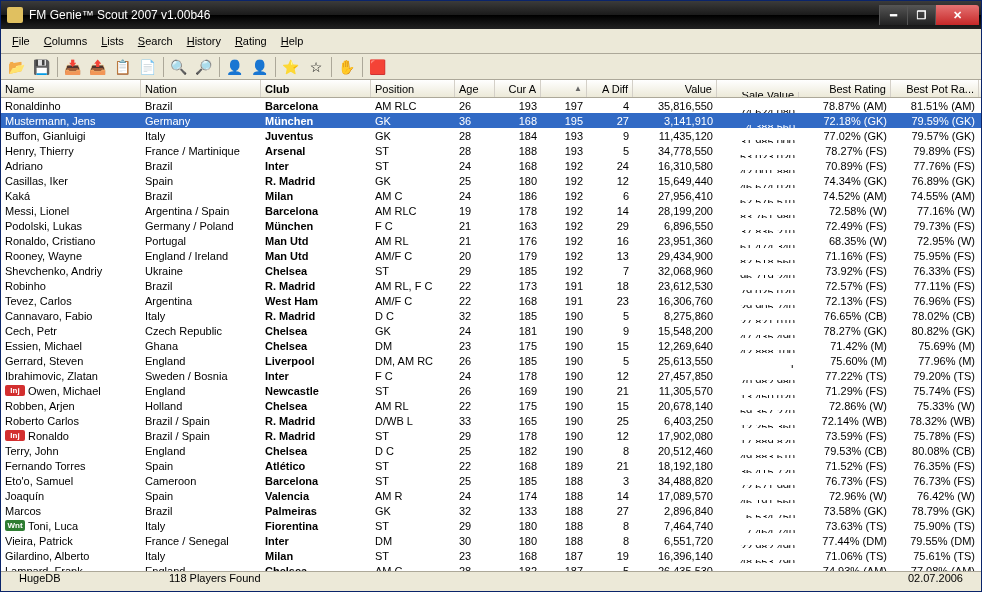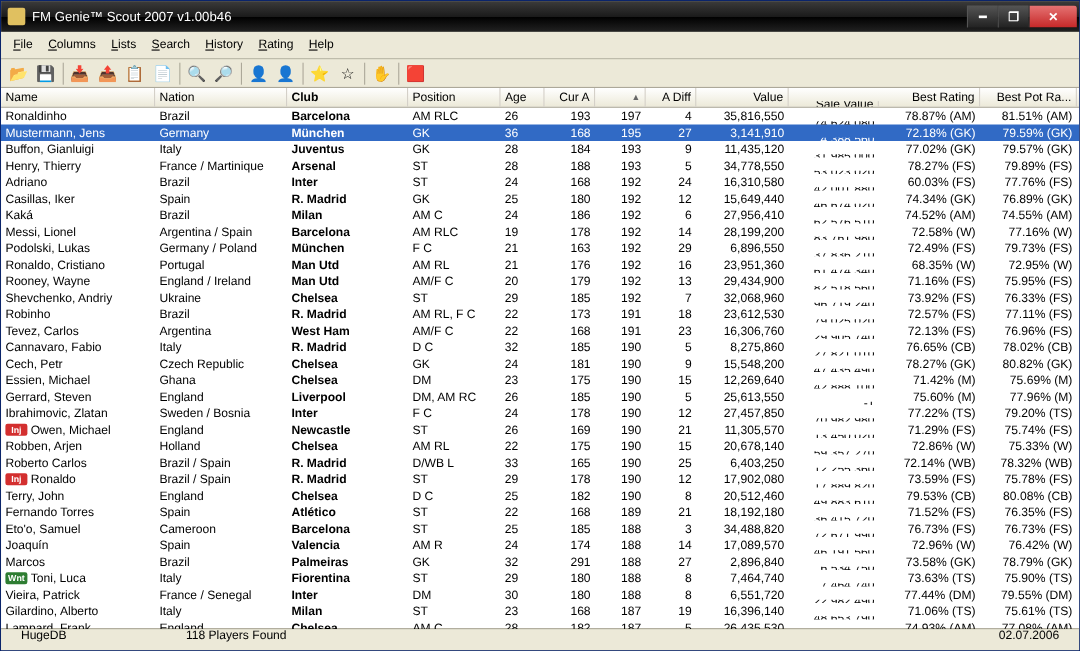--- a/index.html
+++ b/index.html
@@ -313,21 +313,21 @@
           <div class="cell c-adiff">
             <span>24</span>
           </div>
           <div class="cell c-val">
             <span>16,310,580</span>
           </div>
           <div class="cell c-sval">
             <span>42,001,880</span>
           </div>
           <div class="cell c-brat">
-            <span>60.03% (FS)</span>
+            <span>70.89% (FS)</span>
           </div>
           <div class="cell c-bpot">
             <span>77.76% (FS)</span>
           </div>
         </div>
         <div class="row">
           <div class="cell c-name">
             <span>Casillas, Iker</span>
           </div>
           <div class="cell c-nat">
@@ -1174,21 +1174,21 @@
           <div class="cell c-club">
             <span>Palmeiras</span>
           </div>
           <div class="cell c-pos">
             <span>GK</span>
           </div>
           <div class="cell c-age">
             <span>32</span>
           </div>
           <div class="cell c-cura">
-            <span>291</span>
+            <span>133</span>
           </div>
           <div class="cell c-blank">
             <span>188</span>
           </div>
           <div class="cell c-adiff">
             <span>27</span>
           </div>
           <div class="cell c-val">
             <span>2,896,840</span>
           </div>

